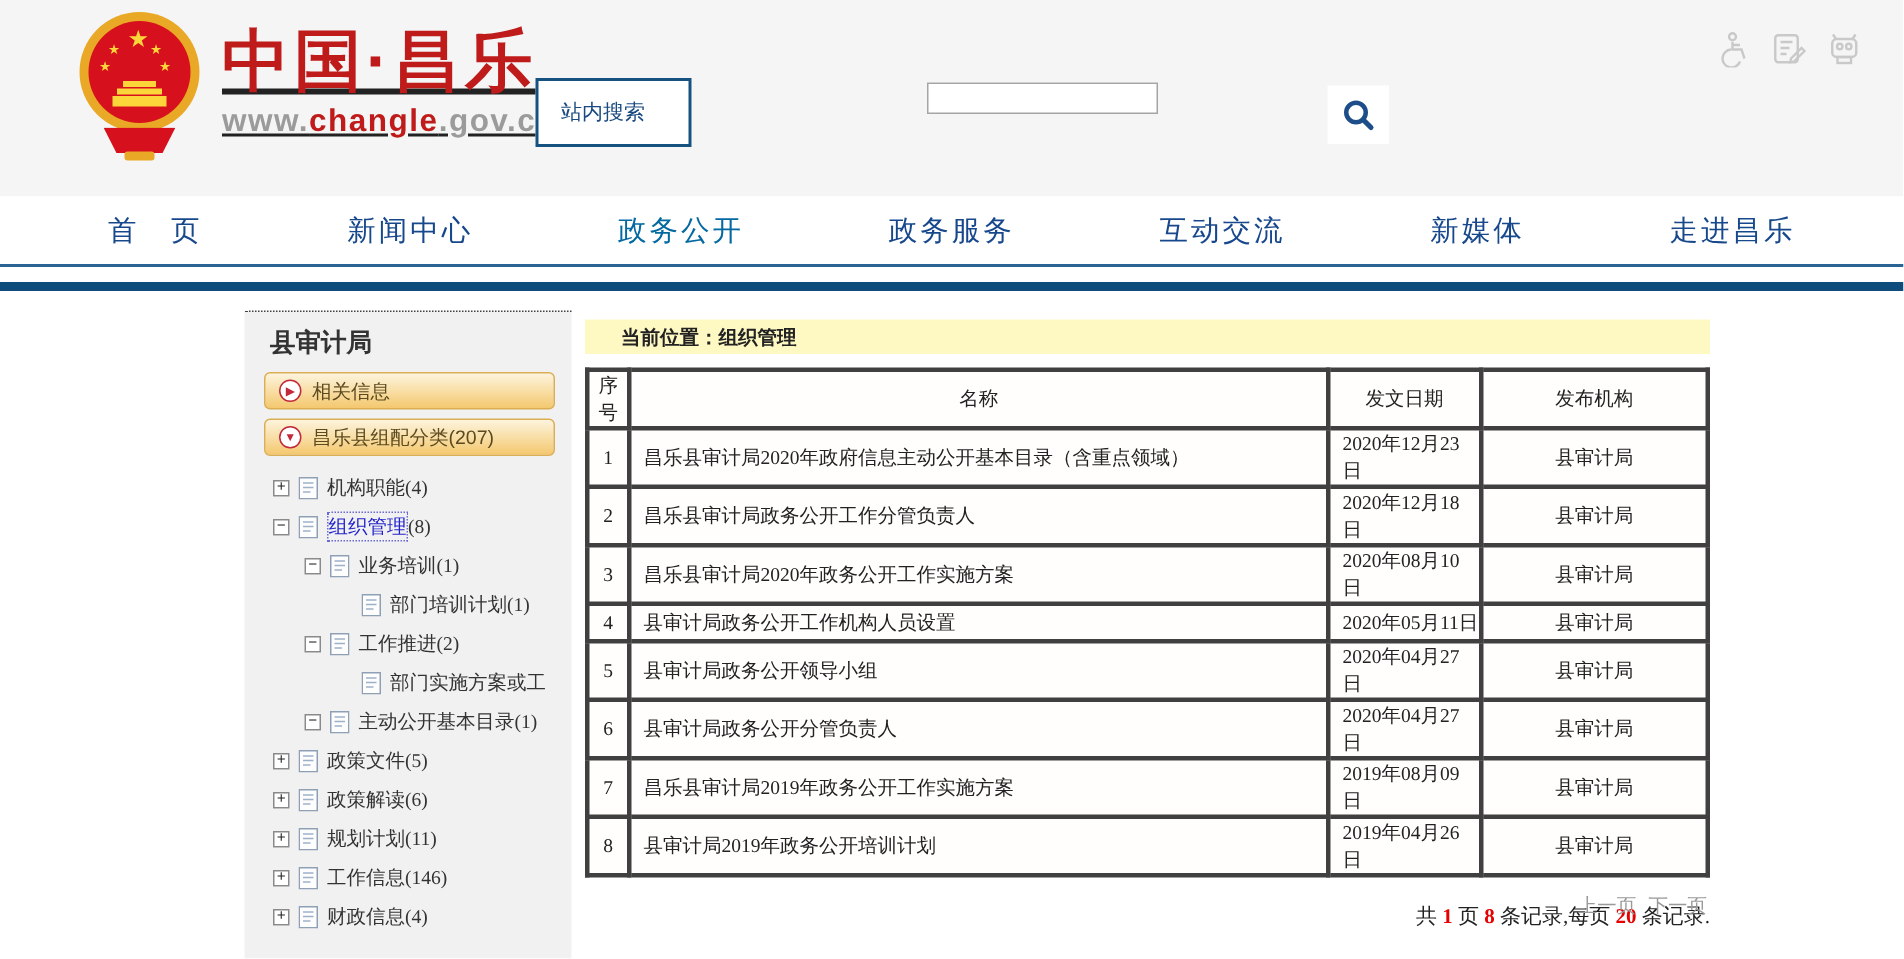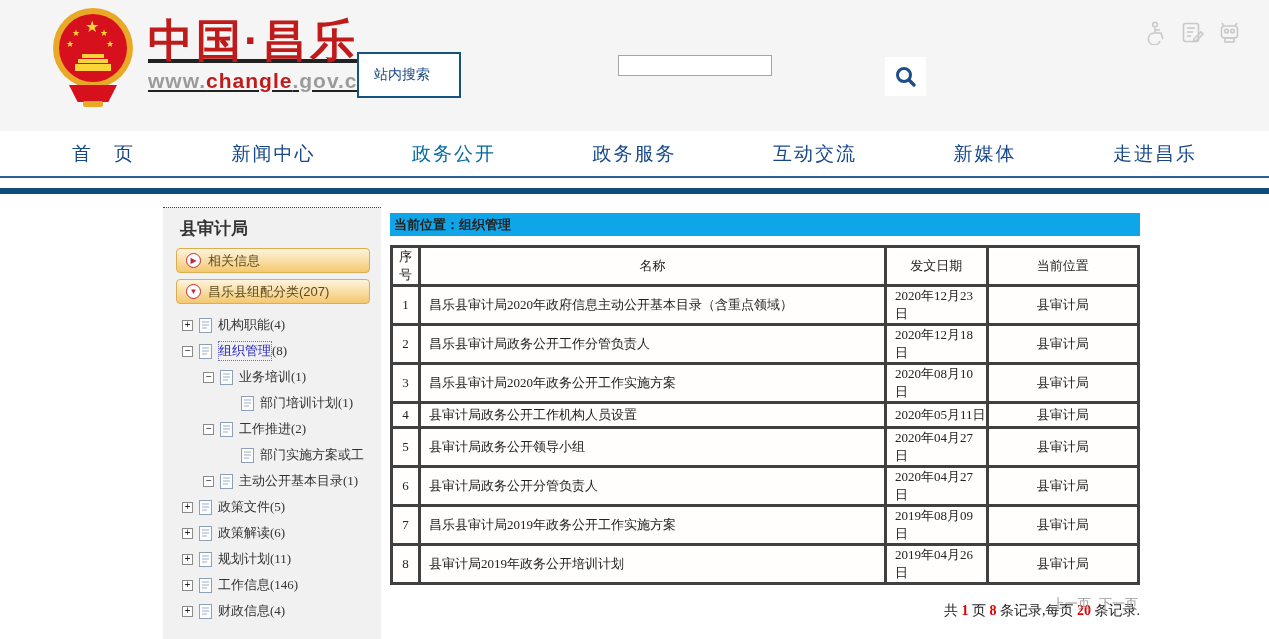--- a/index.html
+++ b/index.html
@@ -72,22 +72,22 @@
   .toggle { width:11px; height:11px; border:1px solid #8a8a8a; background:#fff; font-size:10px;
             line-height:9px; text-align:center; margin-right:6px; flex:none;
             font-family:"Liberation Mono", monospace; color:#222; }
   .toggle.hidden { visibility:hidden; }
   .doc-icon { margin-right:6px; display:flex; flex:none; }
   .tree-label.selected { color:#2323cc; border:1px dotted #6a6ad0; }
   .tree-count { color:#333; }
 
   
   .main { position:absolute; left:390px; top:207px; width:750px; }
-  .breadcrumb { margin-top:6px; height:23px; background:#0ea5e9; display:flex; align-items:center;
-                padding-left:4px; font-size:13px; font-weight:bold; color:#222; }
+  .breadcrumb { margin-top:6px; height:23px; background:#fef9c3; display:flex; align-items:center;
+                padding-left:24px; font-size:13px; font-weight:bold; color:#222; }
   .records-table { margin-top:9px; width:750px; border-collapse:collapse;
                    font-family:"Liberation Serif", serif; font-size:13px; color:#222; }
   .records-table th, .records-table td { border:3px solid #404040; height:25px; padding:0; background:#fffefc; }
   .records-table th { font-weight:normal; text-align:center; height:26px; }
   .col-num    { width:28px; }
   .col-title  { width:468px; }
   .col-date   { width:102px; }
   .col-agency { width:152px; }
   td.num    { text-align:center; }
   td.title  { text-align:left; padding-left:8px; }
@@ -364,21 +364,21 @@
       <col class="col-num">
         <col class="col-title">
         <col class="col-date">
         <col class="col-agency">
     </colgroup>
     <thead id="records-thead">
         <tr>
           <th>序号</th>
           <th>名称</th>
           <th>发文日期</th>
-          <th>当前位置</th>
+          <th>发布机构</th>
         </tr>
       </thead>
     <tbody id="records-tbody">
         <tr>
           <td class="num">1</td>
           <td class="title">昌乐县审计局2020年政府信息主动公开基本目录（含重点领域）</td>
           <td class="date">2020年12月23日</td>
           <td class="agency">县审计局</td>
         </tr>
         <tr>

